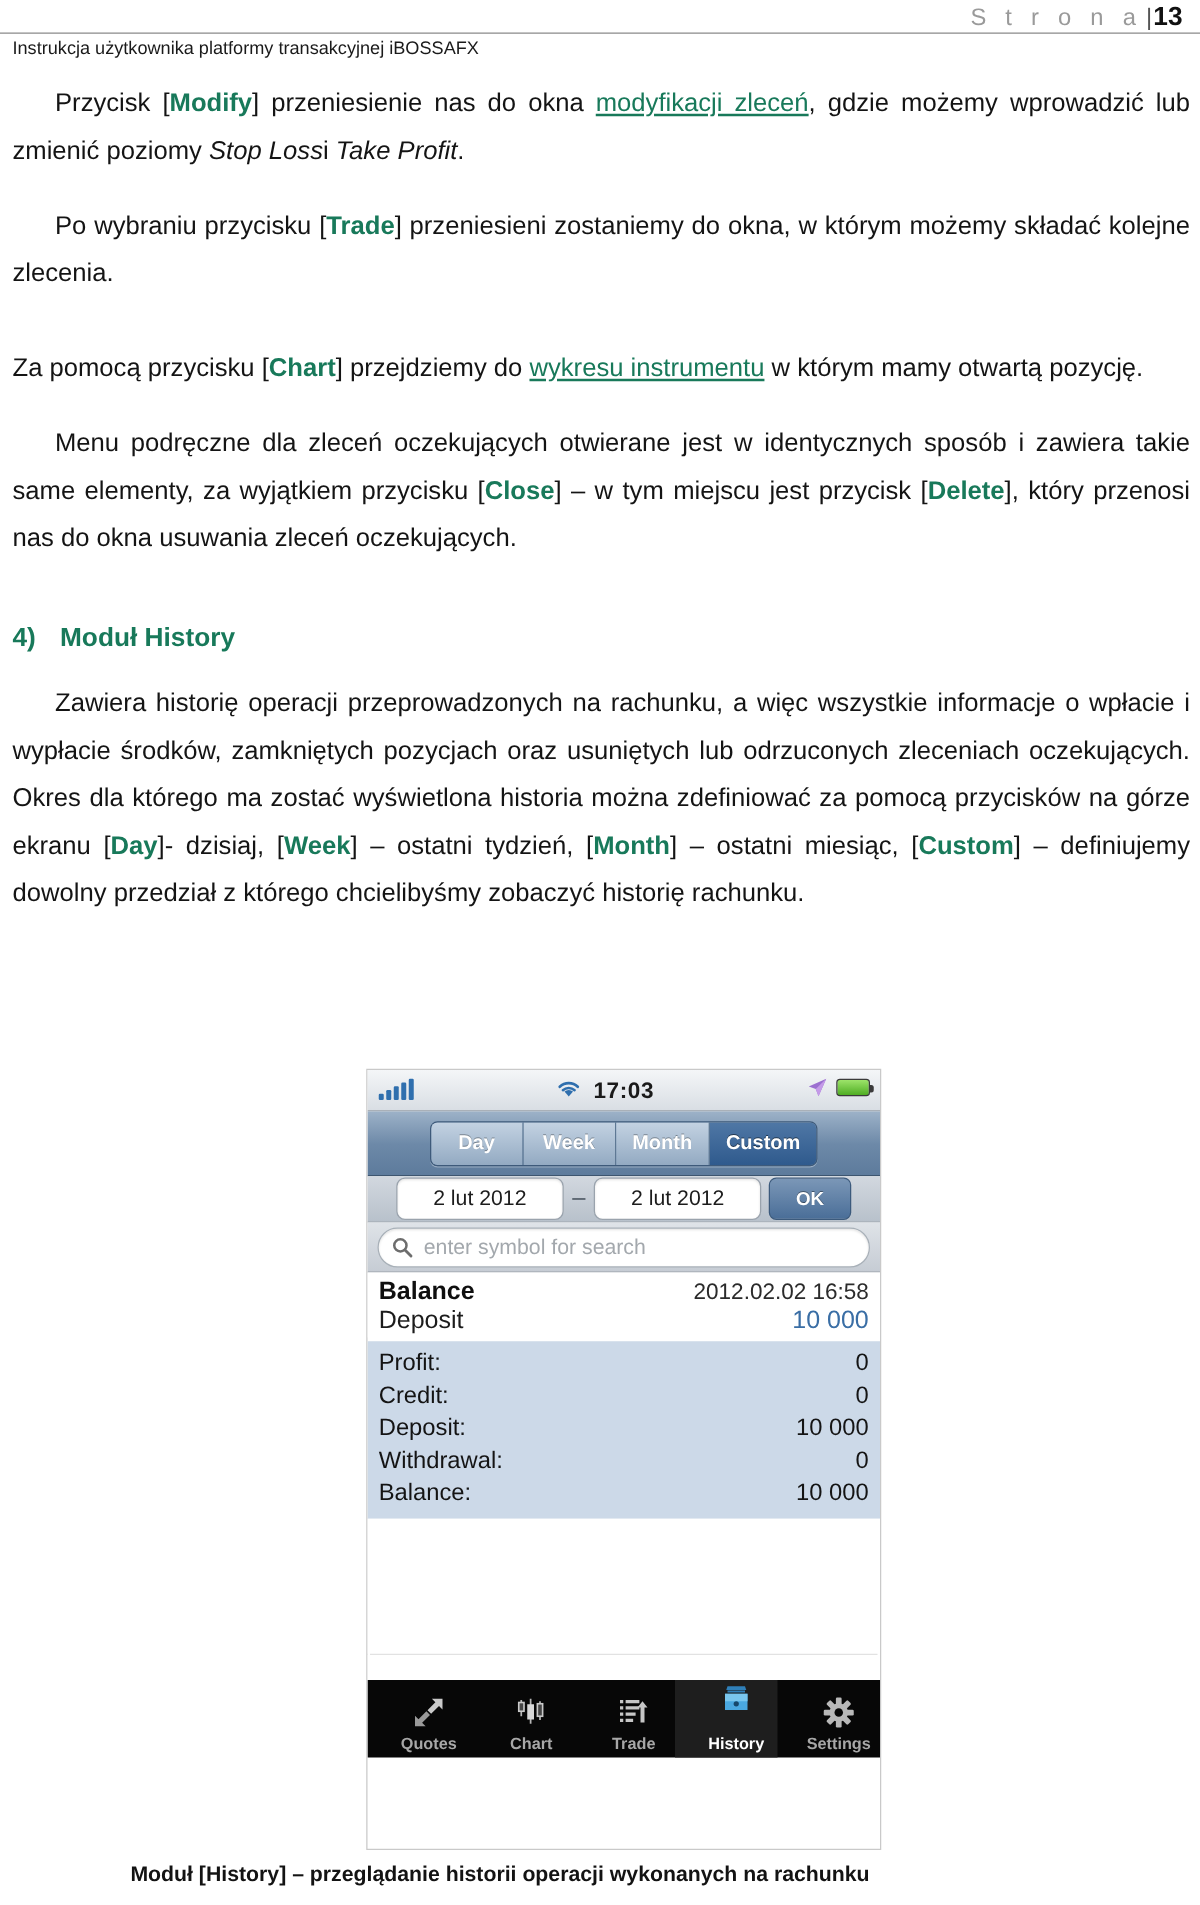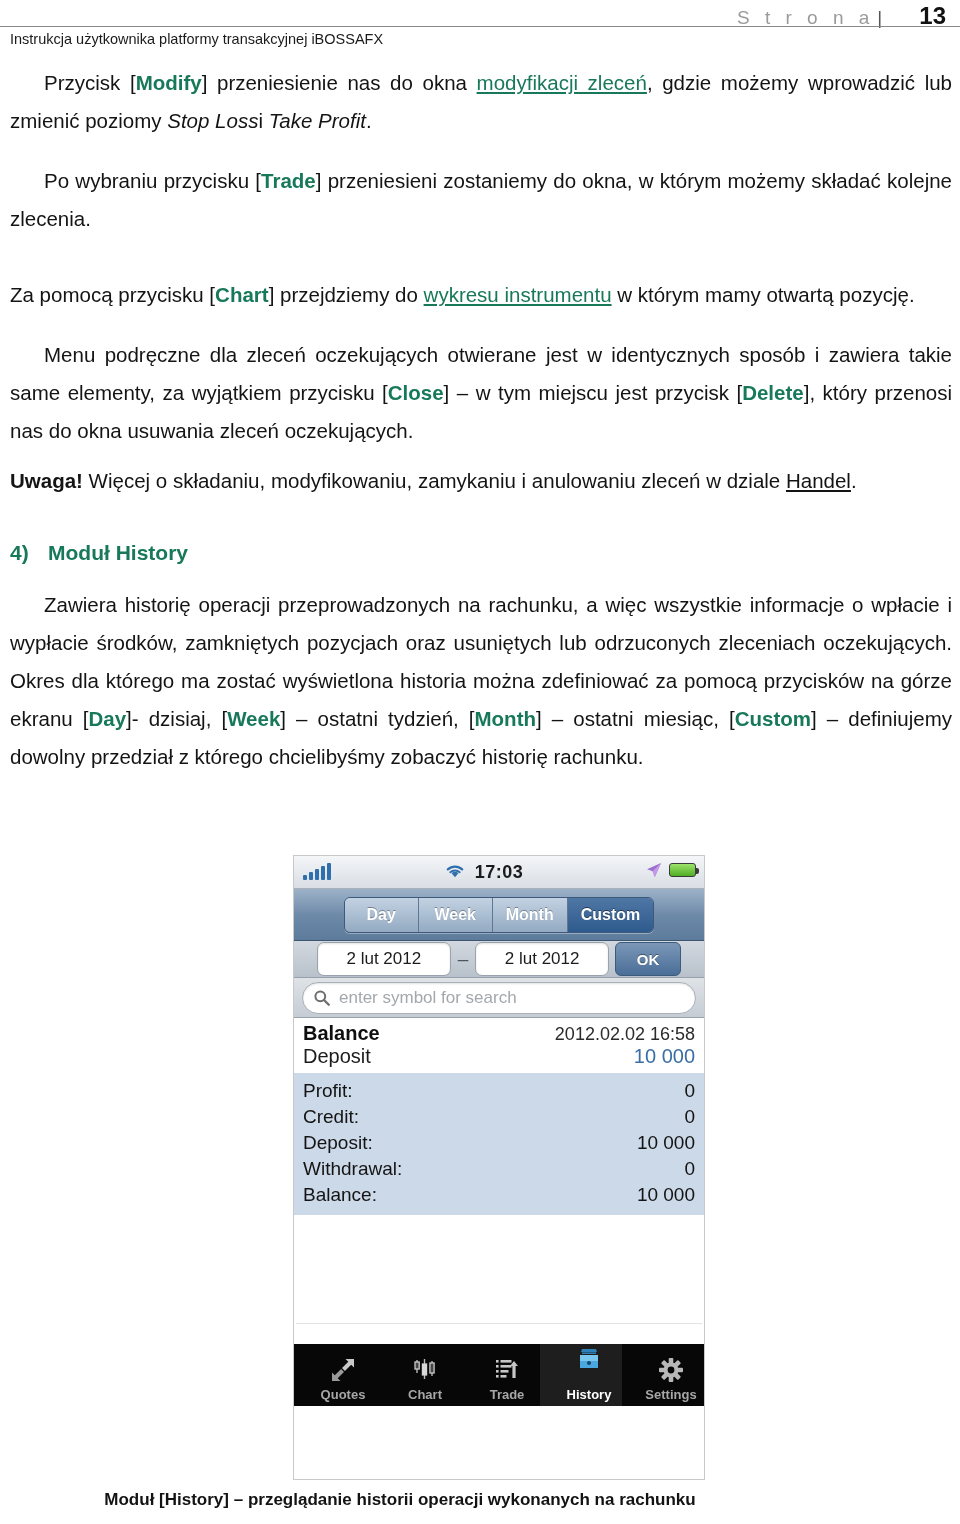--- a/index.html
+++ b/index.html
@@ -15,21 +15,21 @@
   
   .hdr-top {
     position: absolute; top: 2px; left: 0; width: 960px;
     text-align: right; padding-right: 14px;
   }
   .strona-word {
     font-size: 19px; letter-spacing: 5px; color: #9a9a9a;
     font-family: "Liberation Sans", sans-serif;
   }
   .strona-bar { color: #555; font-size: 19px; margin: 0 1px 0 3px; }
-  .strona-num { font-size: 24px; font-weight: bold; color: #111; letter-spacing: 0; margin-left: 36px; }
+  .strona-num { font-size: 21px; font-weight: bold; color: #111; letter-spacing: 0; }
 
   .hdr-rule {
     position: absolute; top: 26px; left: 0; width: 960px; height: 1px;
     background: #8a8a8a;
   }
   .hdr-sub {
     position: absolute; top: 31px; left: 10px;
     font-size: 14.5px; color: #1a1a1a;
     font-family: "Liberation Sans", sans-serif;
   }
@@ -222,21 +222,20 @@
     <div class="gap-lg"></div>
 
     <p class="para"><span>Za pomocą przycisku [</span><span class="g">Chart</span><span>] przejdziemy do </span><span class="ul-g">wykresu instrumentu</span><span> w którym mamy otwartą pozycję.</span></p>
 
     <div class="gap-md"></div>
 
     <p class="para indent"><span>Menu podręczne dla zleceń oczekujących otwierane jest w identycznych sposób i zawiera takie same elementy, za wyjątkiem przycisku [</span><span class="g">Close</span><span>] – w tym miejscu jest przycisk [</span><span class="g">Delete</span><span>], który przenosi nas do okna usuwania zleceń oczekujących.</span></p>
 
     <div class="gap-sm"></div>
 
-    <p class="para"><span class="bd">Uwaga!</span><span> Więcej o składaniu, modyfikowaniu, zamykaniu i anulowaniu zleceń w dziale </span><span class="ul">Handel</span><span>.</span></p>
 
     <div class="gap-lg"></div>
 
     <h2 class="sec"><span class="num">4)</span><span>Moduł History</span></h2>
 
     <div class="gap-md"></div>
 
     <p class="para indent"><span>Zawiera historię operacji przeprowadzonych na rachunku, a więc wszystkie informacje o wpłacie i wypłacie środków, zamkniętych pozycjach oraz usuniętych lub odrzuconych zleceniach oczekujących. Okres dla którego ma zostać wyświetlona historia można zdefiniować za pomocą przycisków na górze ekranu [</span><span class="g">Day</span><span>]- dzisiaj, [</span><span class="g">Week</span><span>] – ostatni tydzień, [</span><span class="g">Month</span><span>] – ostatni miesiąc, [</span><span class="g">Custom</span><span>] – definiujemy dowolny przedział z którego chcielibyśmy zobaczyć historię rachunku.</span></p>
 
   </div>

